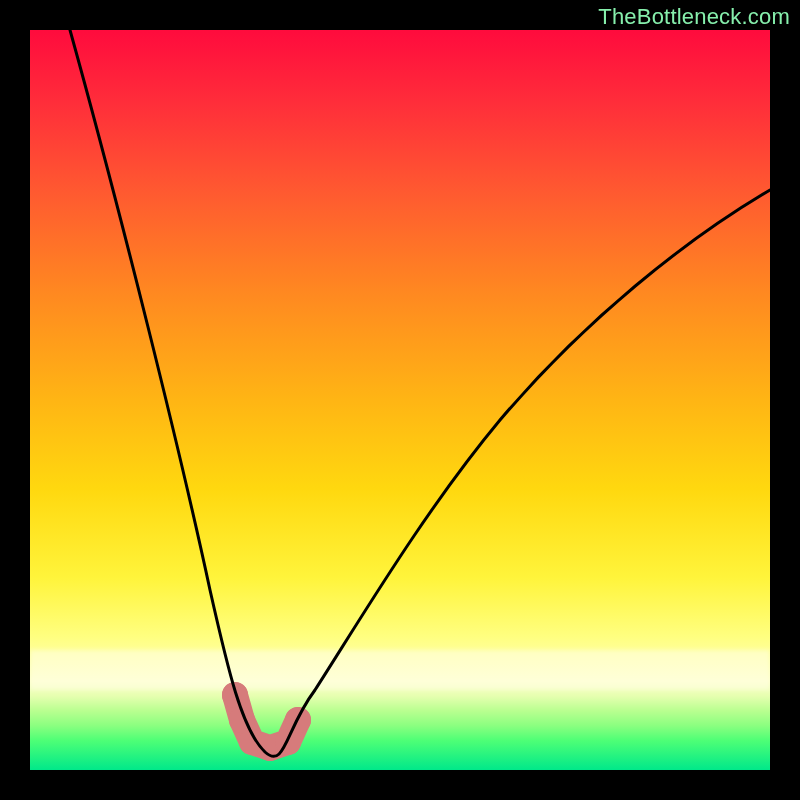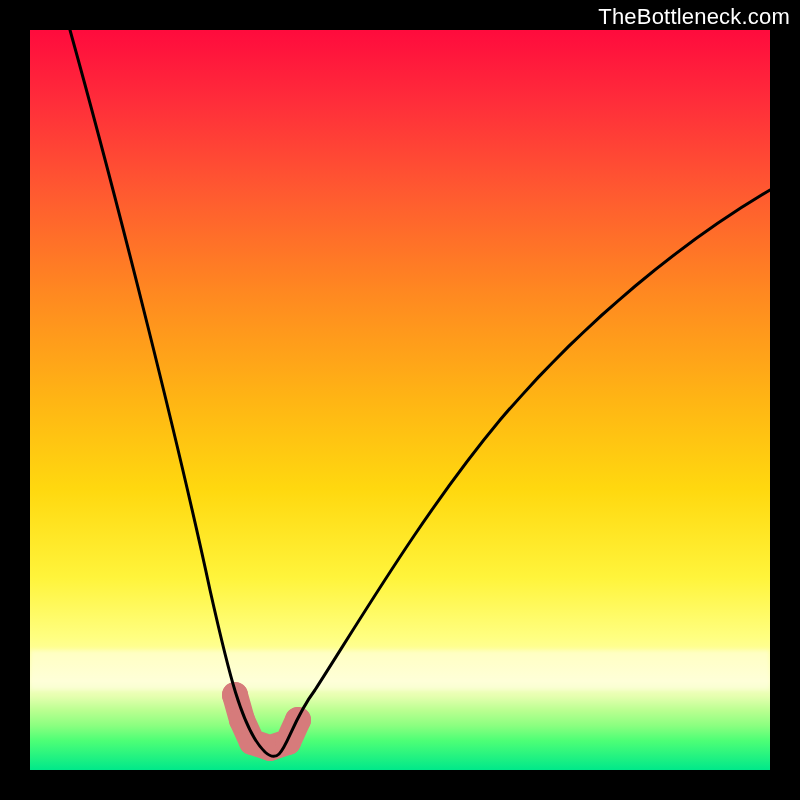--- a/index.html
+++ b/index.html
@@ -45,21 +45,21 @@
     left: 0; right: 0;
     top: 620px;
     height: 40px;
     background: rgba(255,255,230,0.55);
     filter: blur(2px);
   }
   .watermark {
     position: absolute;
     top: 4px;
     right: 10px;
-    color: #ffffff;
+    color: #86efac;
     font-size: 22px;
     letter-spacing: 0.2px;
     user-select: none;
   }
   svg.curve {
     position: absolute;
     left: 0; top: 0;
     width: 740px;
     height: 740px;
   }

